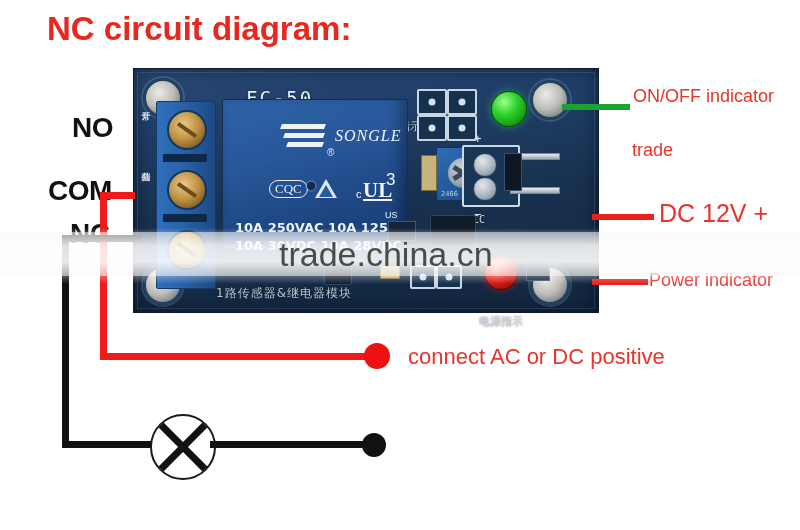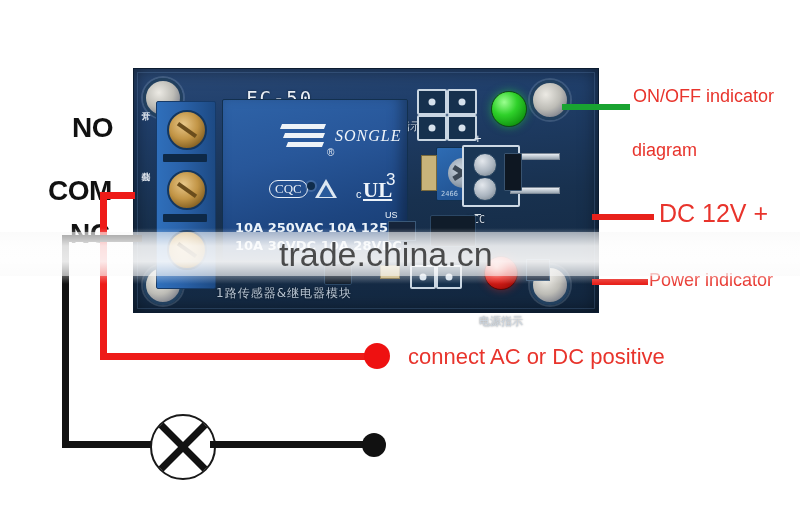--- a/index.html
+++ b/index.html
@@ -440,20 +440,21 @@
     background: rgba(245,245,245,.55);
     z-index: 34;
     pointer-events: none;
   }
 </style>
 </head>
 <body>
 
 <div id="stage">
 
+  <div class="title">NC circuit diagram:</div>
 
   <div class="term-label t-no">NO</div>
   <div class="term-label t-com">COM</div>
   <div class="term-label t-nc">NC</div>
 
   <div class="board">
     <div class="board-inner-edge"></div>
 
     <div class="hole hole-tl"></div>
     <div class="hole hole-bl"></div>
@@ -549,18 +550,18 @@
   <div class="lamp"></div>
 
   <div class="wire-black" style="left:210px;top:441px;width:155px;height:7px;"></div>
   <div class="dot-black" style="left:362px;top:433px;"></div>
 
   <div class="lead-green" style="left:562px;top:104px;width:68px;"></div>
   <div class="lead-red" style="left:592px;top:214px;width:62px;"></div>
   <div class="lead-red" style="left:592px;top:279px;width:56px;"></div>
 
   <div class="callout c-onoff">ON/OFF indicator</div>
-  <div class="callout c-sensor">diagram</div>
+  <div class="callout c-sensor">trade</div>
   <div class="callout c-dc">DC 12V +</div>
   <div class="callout c-power">Power indicator</div>
   <div class="callout c-acpos">connect AC or DC positive</div>
 
 </div>
 
 </body></html>

